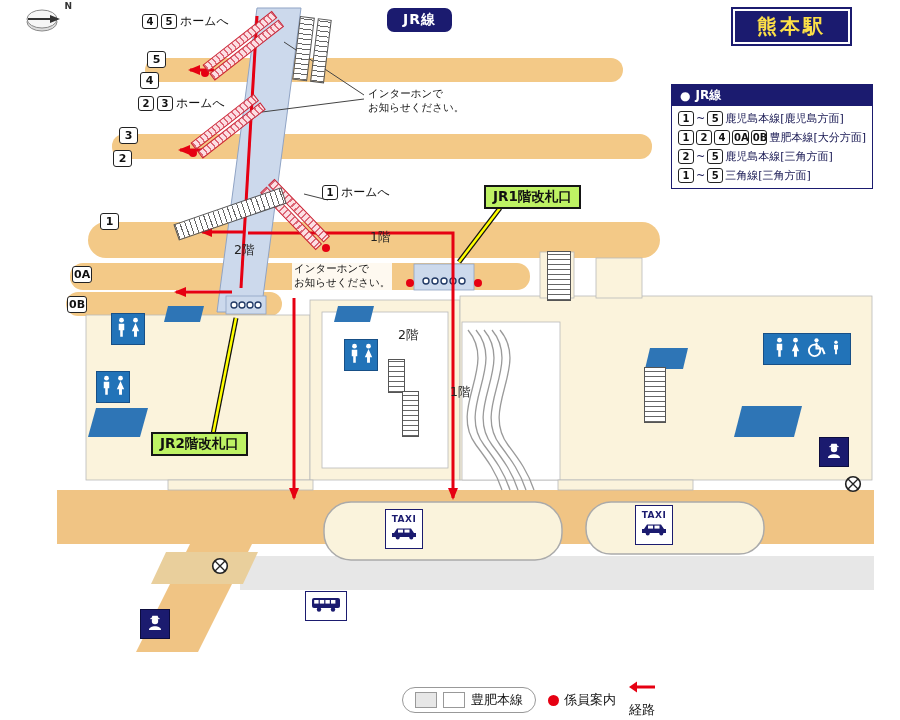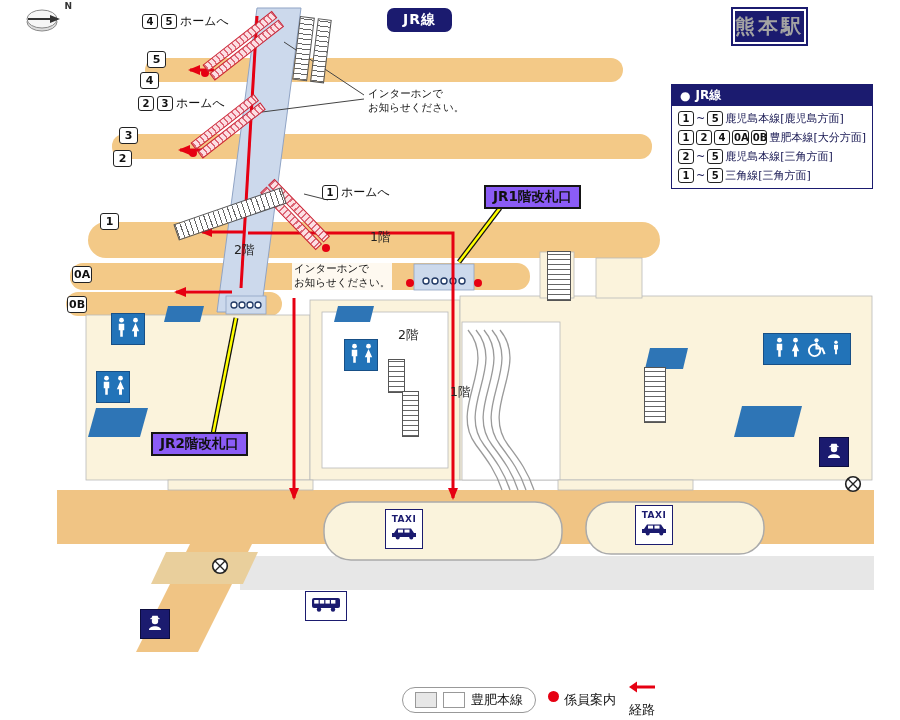--- a/index.html
+++ b/index.html
@@ -10,28 +10,28 @@
 
   
   .nb{display:inline-block;border:1px solid #222;background:#fff;border-radius:3px;
       font-size:10px;font-weight:bold;min-width:12px;height:13px;line-height:13px;
       text-align:center;padding:0 1px;color:#111;}
   .pfb{position:absolute;border:1.3px solid #222;background:#fff;border-radius:3px;
       font-size:11px;font-weight:bold;min-width:15px;height:15px;line-height:15px;
       text-align:center;padding:0 1px;z-index:5;}
   .linklabel{position:absolute;display:flex;align-items:center;gap:3px;font-size:12px;white-space:nowrap;z-index:5;}
   .note{position:absolute;font-size:10.5px;line-height:1.3;background:rgba(255,255,255,.88);padding:1px 2px;z-index:5;white-space:nowrap;}
-  .ylabel{position:absolute;background:#8b5cf6;border:2px solid #151515;font-size:13.5px;font-weight:bold;
+  .ylabel{position:absolute;background:#bef264;border:2px solid #151515;font-size:13.5px;font-weight:bold;
       padding:1px 7px;white-space:nowrap;z-index:7;}
   .floorlab{position:absolute;font-size:12.5px;color:#222;z-index:5;white-space:nowrap;}
 
   .jrbadge{position:absolute;background:#1b1b6f;color:#fff;border-radius:7px;font-size:14px;font-weight:bold;
       padding:3px 16px;letter-spacing:1px;z-index:5;}
   .title-outer{position:absolute;background:#1b1b6f;padding:2px;z-index:5;}
-  .title-inner{border:2px solid #fff;color:#a3a3a3;font-size:20px;font-weight:bold;padding:2px 0;
+  .title-inner{border:2px solid #fff;color:#fde047;font-size:20px;font-weight:bold;padding:2px 22px;
       letter-spacing:3px;white-space:nowrap;}
 
   .linesbox{position:absolute;width:200px;background:#fff;border:1.3px solid #1b1b6f;z-index:5;}
   .linesbox .hd{background:#1b1b6f;color:#fff;font-size:12px;font-weight:bold;padding:2px 8px;
       display:flex;align-items:center;gap:5px;}
   .linesbox .bd{padding:5px 6px;display:flex;flex-direction:column;gap:4px;}
   .lrow{display:flex;align-items:center;gap:2px;font-size:11px;white-space:nowrap;color:#13134f;}
 
   .esc{position:absolute;display:flex;flex-direction:column;gap:2px;z-index:3;}
   .eb{height:7px;border:1px solid #c23;background:repeating-linear-gradient(90deg,#dd6677 0 1.5px,#fcdfe3 1.5px 5px);}
@@ -392,21 +392,21 @@
         </svg></span>
   </div>
 
 
   <div class="maplegend" style="left:402px;top:681px;">
     <span class="pill">
       <span class="chip" style="background:#e7e7e7;"></span>
       <span class="chip" style="background:#fff;"></span>
       <span>豊肥本線</span>
     </span>
-    <span style="display:flex;gap:5px;">
+    <span style="display:flex;align-items:center;gap:5px;">
       <span class="reddot"></span>
       <span>係員案内</span>
     </span>
     <span style="display:flex;align-items:center;gap:5px;flex-direction:column;">
       <span><svg width="28" height="12" viewBox="0 0 28 12">
             <path d="M27 6 H7" stroke="#e60012" stroke-width="3"></path>
             <path d="M9 0.5 L1 6 L9 11.5 Z" fill="#e60012"></path>
           </svg></span>
       <span>経路</span>
     </span>

